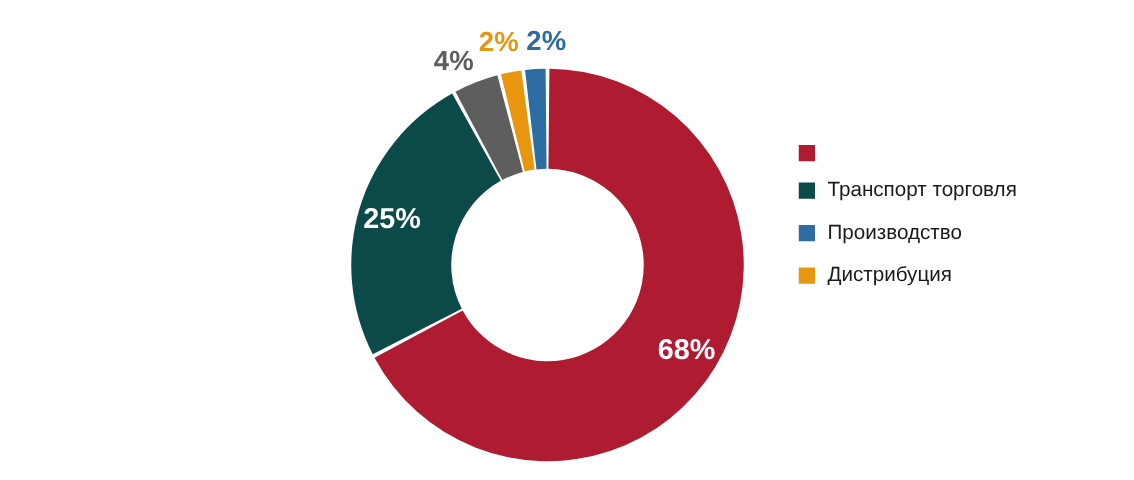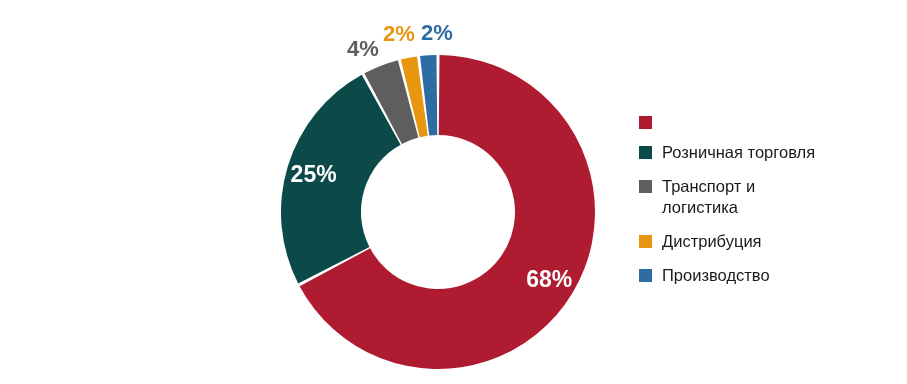--- a/index.html
+++ b/index.html
@@ -82,30 +82,25 @@
       </g>
     <g id="leader-lines"></g>
   </svg>
 
   <div id="legend">
       <div class="legend-item">
         <span class="legend-swatch" style="background: rgb(175, 27, 49);"></span>
       </div>
       <div class="legend-item">
         <span class="legend-swatch" style="background: rgb(11, 74, 73);"></span>
-        <span class="legend-label">Розничная торговля</span>
+        <span class="legend-label">Транспорт торговля</span>
       </div>
       <div class="legend-item">
-        <span class="legend-swatch" style="background: rgb(94, 94, 94);"></span>
-        <span class="legend-label">Транспорт и
-логистика</span>
+        <span class="legend-swatch" style="background: rgb(46, 108, 164);"></span>
+        <span class="legend-label">Производство</span>
       </div>
       <div class="legend-item">
         <span class="legend-swatch" style="background: rgb(232, 149, 15);"></span>
         <span class="legend-label">Дистрибуция</span>
-      </div>
-      <div class="legend-item">
-        <span class="legend-swatch" style="background: rgb(46, 108, 164);"></span>
-        <span class="legend-label">Производство</span>
       </div>
     </div>
 
 </div>
 
 </body></html>

